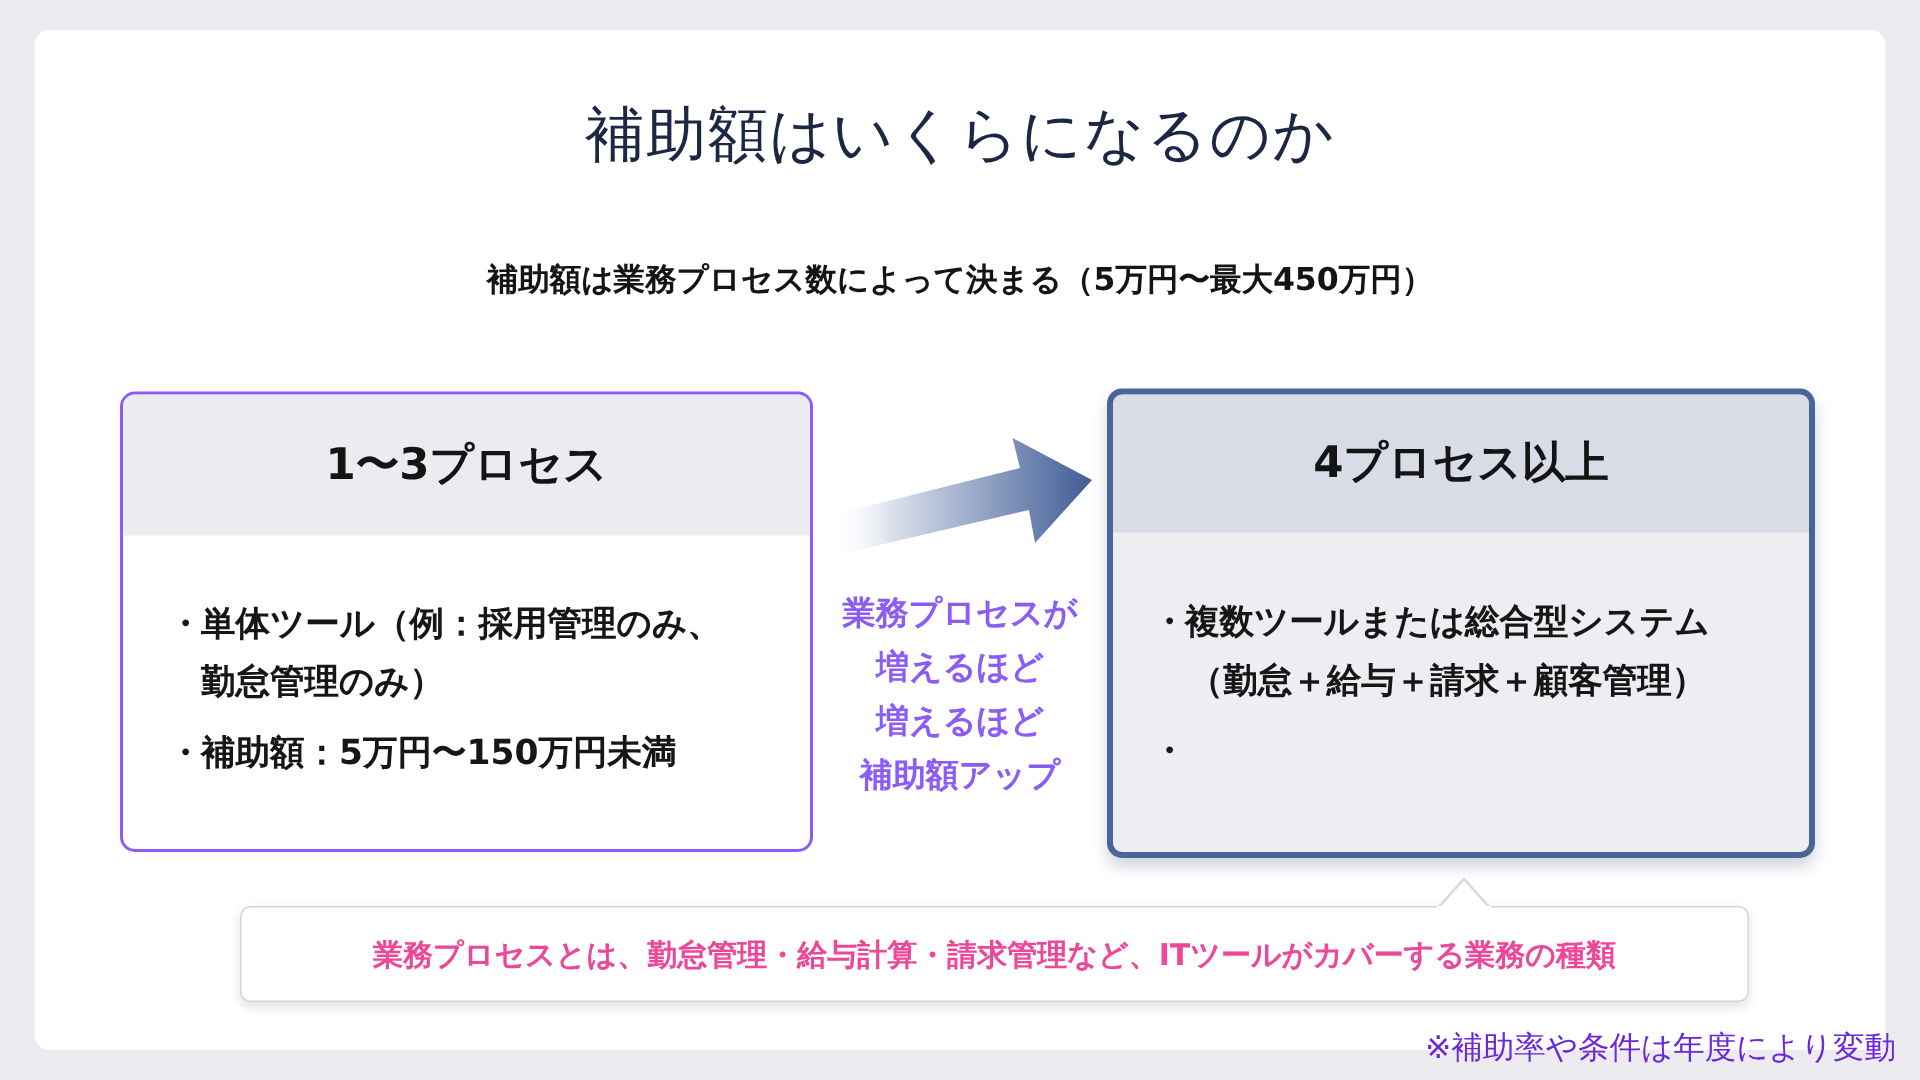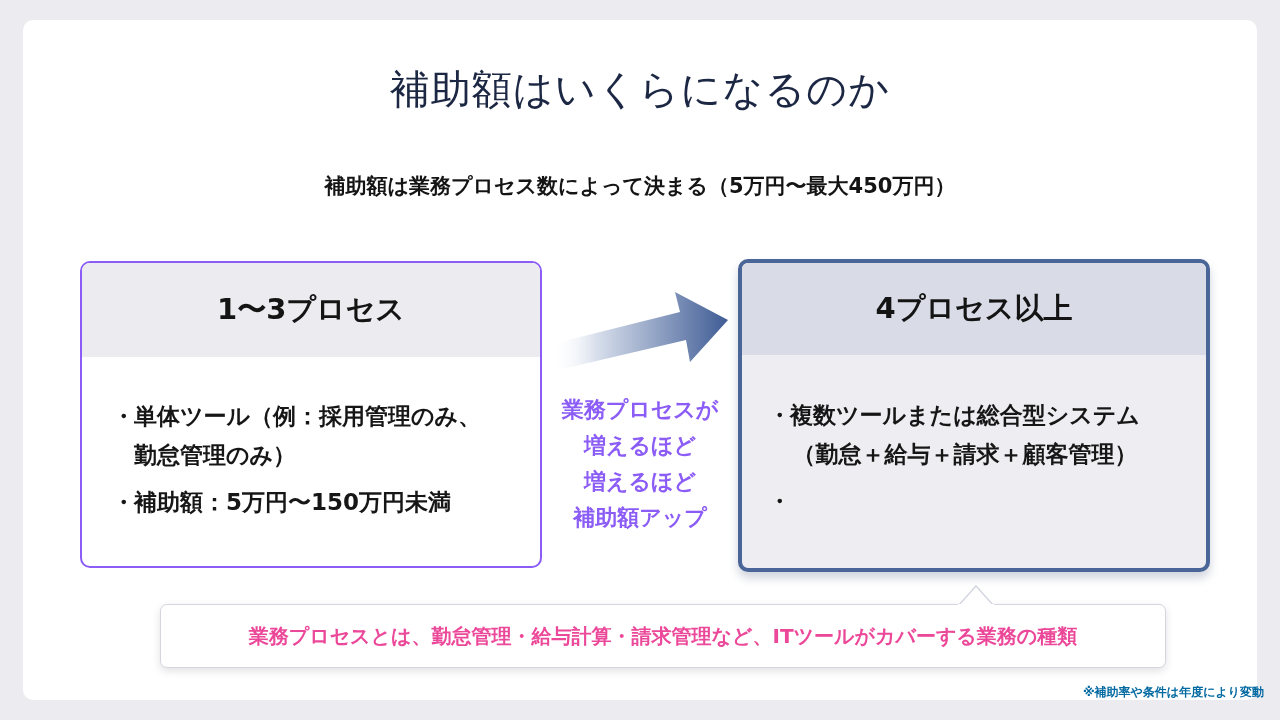--- a/index.html
+++ b/index.html
@@ -64,21 +64,21 @@
     background: #ffffff; border: 1.5px solid #d3d6de; border-radius: 7px;
     box-shadow: 0 3px 8px rgba(0,0,0,0.12);
     display: flex; align-items: center; justify-content: center;
     font-size: 20px; font-weight: bold; color: #ec4899; margin-left: 24px;
   }
   .note-pointer {
     position: absolute; left: 958px; top: 585px; width: 36px; height: 21px;
   }
   .footnote {
     position: absolute; right: 16px; top: 684px;
-    font-size: 12px; font-weight: bold; color: #0369a1;
+    font-size: 21px; font-weight: normal; color: #6d28d9;
   }
 </style>
 </head>
 <body>
 
 <div class="slide"></div>
 
 <div class="title">補助額はいくらになるのか</div>
 <div class="subtitle">補助額は業務プロセス数によって決まる（5万円〜最大450万円）</div>
 

